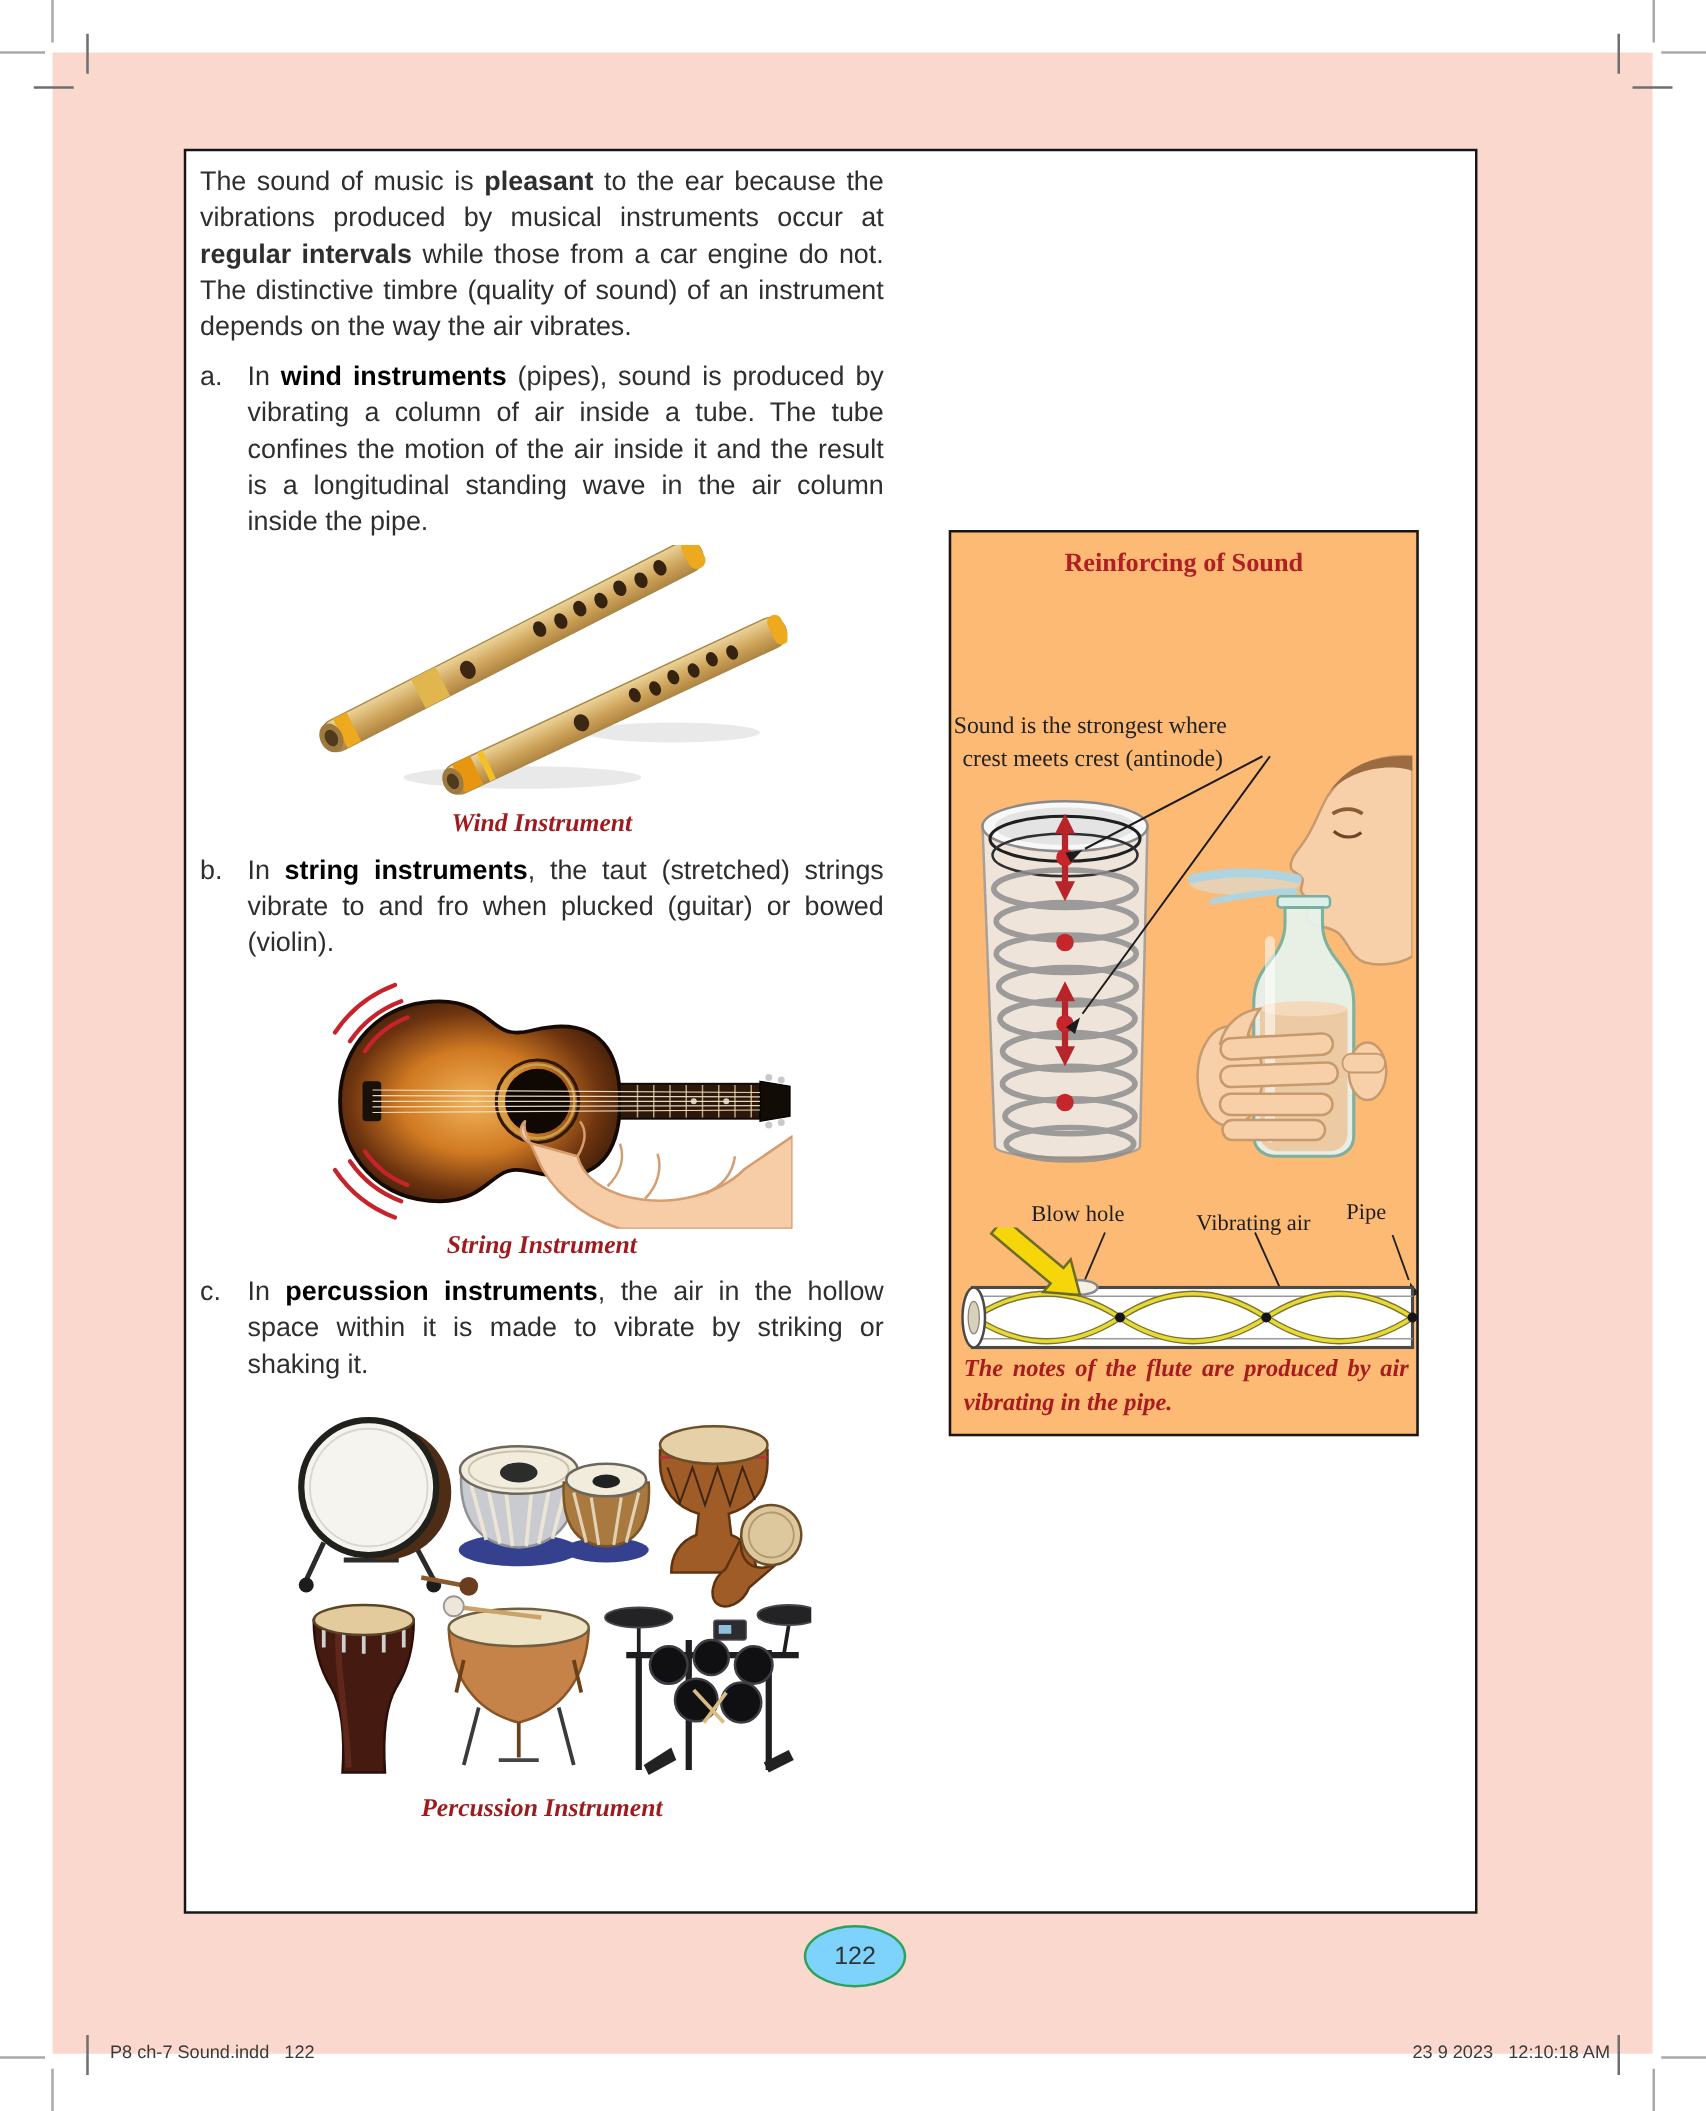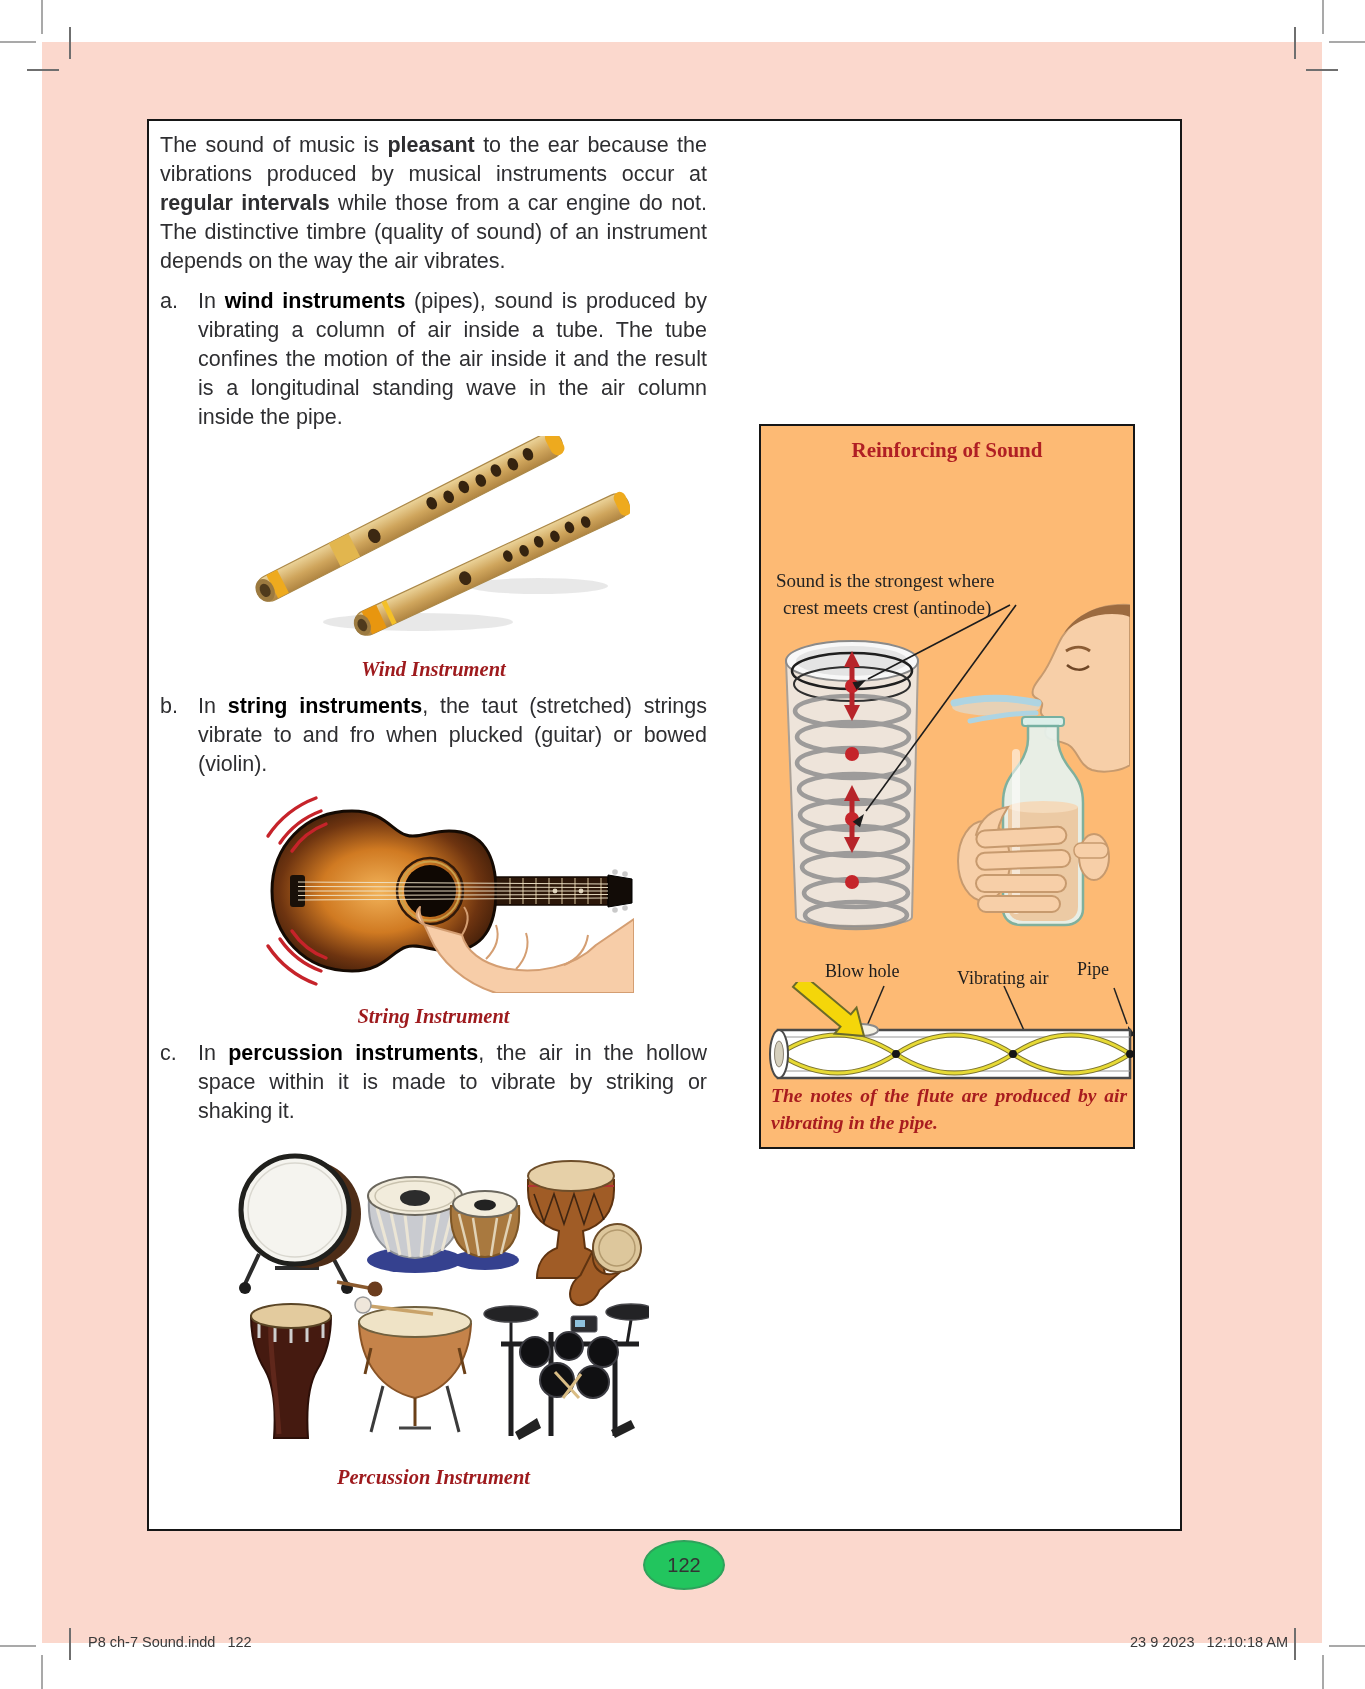--- a/index.html
+++ b/index.html
@@ -14,42 +14,42 @@
            border:2px solid #161616;}
   .textcol{position:absolute;left:11px;top:2px;width:547px;color:#2e2e31;}
   p.intro{font-size:21.5px;line-height:29px;text-align:justify;margin:8px 0 0 0;}
   .bld{font-weight:bold;}
   .item{display:flex;margin-top:11px;font-size:21.5px;line-height:29px;}
   .item .mk{width:38px;flex:none;}
   .item .tx{flex:1;text-align:justify;}
   .term{color:#000000;font-weight:bold;}
   .figure{display:block;margin:4px auto 0 auto;}
   .cap{font-family:"Liberation Serif",serif;font-style:italic;font-weight:bold;color:#9e1a1d;
-       font-size:20.5px;text-align:center;margin-top:12px;}
+       font-size:20.5px;text-align:center;margin-top:2px;}
   
   .sidebox{position:absolute;left:610px;top:303px;width:372px;height:721px;border:2px solid #161616;
            background:#fdba74;font-family:"Liberation Serif",serif;color:#232323;}
   .sb-title{position:absolute;top:12px;left:0;right:0;text-align:center;font-weight:bold;
             font-size:21px;color:#b01f24;}
   .sb-body{position:absolute;top:44px;left:10px;width:356px;font-size:18.5px;line-height:26px;
            text-align:justify;}
   .sb-body .rd{color:#b01f24;font-weight:bold;}
-  .sb-ann{position:absolute;top:141px;left:15px;font-size:19px;line-height:27px;}
+  .sb-ann{position:absolute;top:141px;left:2px;font-size:19px;line-height:27px;}
   .sb-ann .l2{padding-left:7px;}
   .sb-fig{position:absolute;top:173px;left:9px;}
   .sb-label{position:absolute;font-size:18px;color:#1d1d1d;}
   .lbl-blow{left:64px;top:535px;}
   .lbl-vib{left:196px;top:542px;}
   .lbl-pipe{left:316px;top:533px;}
   .sb-pipe{position:absolute;left:5px;top:556px;}
   .sb-cap{position:absolute;left:10px;top:656px;width:356px;font-size:19.5px;line-height:27px;
           font-weight:bold;font-style:italic;color:#a81c1f;text-align:justify;}
   
   .oval{position:absolute;left:643px;top:1540px;width:78px;height:46px;border:2px solid #2ea25b;
-        border-radius:50%;background:#22c55e;display:flex;align-items:center;justify-content:center;
+        border-radius:50%;background:#7dd3fc;display:flex;align-items:center;justify-content:center;
         font-size:20px;color:#333;}
   .foot{position:absolute;top:1634px;font-size:14.5px;color:#3a3a3a;white-space:pre;}
   .foot.l{left:88px;}
   .foot.r{right:77px;}
 </style>
 </head>
 <body>
 
 <div class="page">
   <div class="pink"></div>

